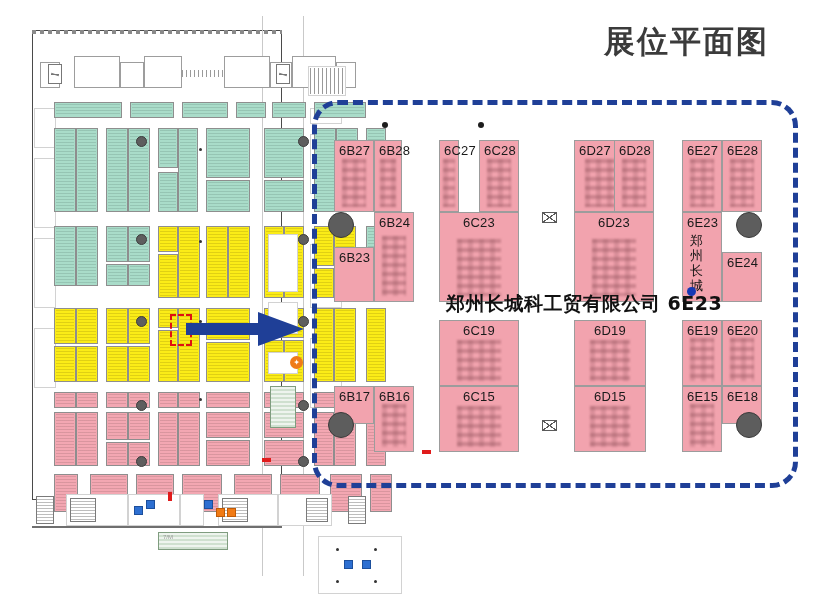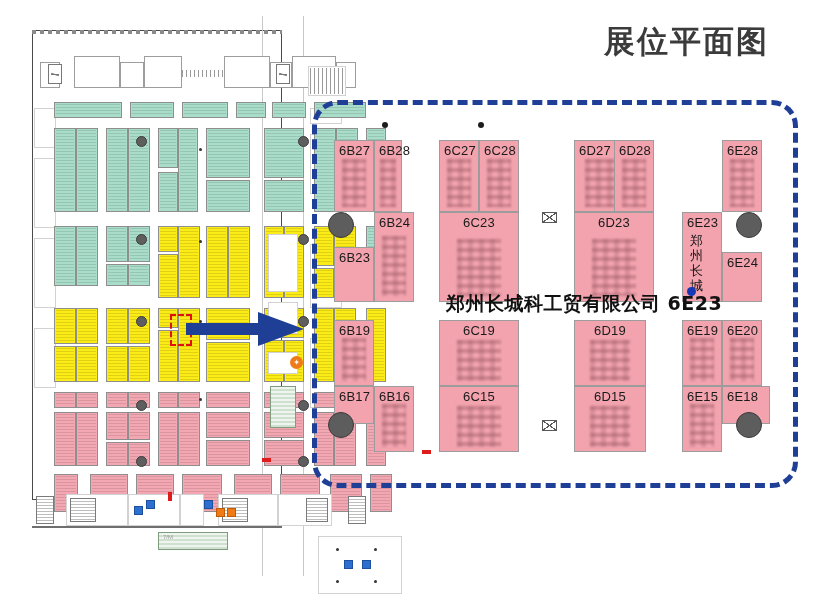--- a/index.html
+++ b/index.html
@@ -549,21 +549,21 @@
     <span class="blur"></span>
   </div>
   <div class="booth" style="left:62px;top:112px;width:40px;height:90px;">
     <span class="lbl left">6B24</span>
     <span class="blur"></span>
   </div>
   <div class="booth" style="left:22px;top:147px;width:40px;height:55px;">
     <span class="lbl left">6B23</span>
   </div>
 
-  <div class="booth" style="left:127px;top:40px;width:40px;height:72px;">
+  <div class="booth" style="left:127px;top:40px;width:20px;height:72px;">
     <span class="lbl left">6C27</span>
     <span class="blur"></span>
   </div>
   <div class="booth" style="left:167px;top:40px;width:40px;height:72px;">
     <span class="lbl left">6C28</span>
     <span class="blur"></span>
   </div>
   <div class="booth wide" style="left:127px;top:112px;width:80px;height:90px;">
     <span class="lbl">6C23</span>
     <span class="blur"></span>
@@ -575,37 +575,37 @@
   </div>
   <div class="booth" style="left:302px;top:40px;width:40px;height:72px;">
     <span class="lbl left">6D28</span>
     <span class="blur"></span>
   </div>
   <div class="booth wide" style="left:262px;top:112px;width:80px;height:90px;">
     <span class="lbl">6D23</span>
     <span class="blur"></span>
   </div>
 
+  <div class="booth" style="left:370px;top:40px;width:40px;height:72px;">
+    <span class="lbl left">6E27</span>
+    <span class="blur"></span>
+  </div>
   <div class="booth" style="left:410px;top:40px;width:40px;height:72px;">
     <span class="lbl left">6E28</span>
     <span class="blur"></span>
   </div>
   <div class="booth" style="left:370px;top:112px;width:40px;height:90px;">
     <span class="lbl left">6E23</span>
     <span class="vtext">郑州长城</span>
     <span class="bluedot" style="left:4px;bottom:5px;"></span>
   </div>
   <div class="booth" style="left:410px;top:152px;width:40px;height:50px;">
     <span class="lbl left">6E24</span>
   </div>
 
-  <div class="booth" style="left:22px;top:220px;width:40px;height:66px;">
-    <span class="lbl left">6B19</span>
-    <span class="blur"></span>
-  </div>
   <div class="booth" style="left:22px;top:286px;width:40px;height:38px;">
     <span class="lbl left">6B17</span>
   </div>
   <div class="booth" style="left:62px;top:286px;width:40px;height:66px;">
     <span class="lbl left">6B16</span>
     <span class="blur"></span>
   </div>
 
   <div class="booth wide" style="left:127px;top:220px;width:80px;height:66px;">
     <span class="lbl">6C19</span>
@@ -630,21 +630,21 @@
     <span class="blur"></span>
   </div>
   <div class="booth" style="left:410px;top:220px;width:40px;height:66px;">
     <span class="lbl left">6E20</span>
     <span class="blur"></span>
   </div>
   <div class="booth" style="left:370px;top:286px;width:40px;height:66px;">
     <span class="lbl left">6E15</span>
     <span class="blur"></span>
   </div>
-  <div class="booth" style="left:410px;top:286px;width:48px;height:38px;">
+  <div class="booth" style="left:410px;top:286px;width:40px;height:38px;">
     <span class="lbl left">6E18</span>
   </div>
 
   <div class="grey-circle" style="left:16px;top:112px;"></div>
   <div class="grey-circle" style="left:424px;top:112px;"></div>
   <div class="grey-circle" style="left:16px;top:312px;"></div>
   <div class="grey-circle" style="left:424px;top:312px;"></div>
 
   <div class="env" style="left:230px;top:112px;"></div>
   <div class="env" style="left:230px;top:320px;"></div>

